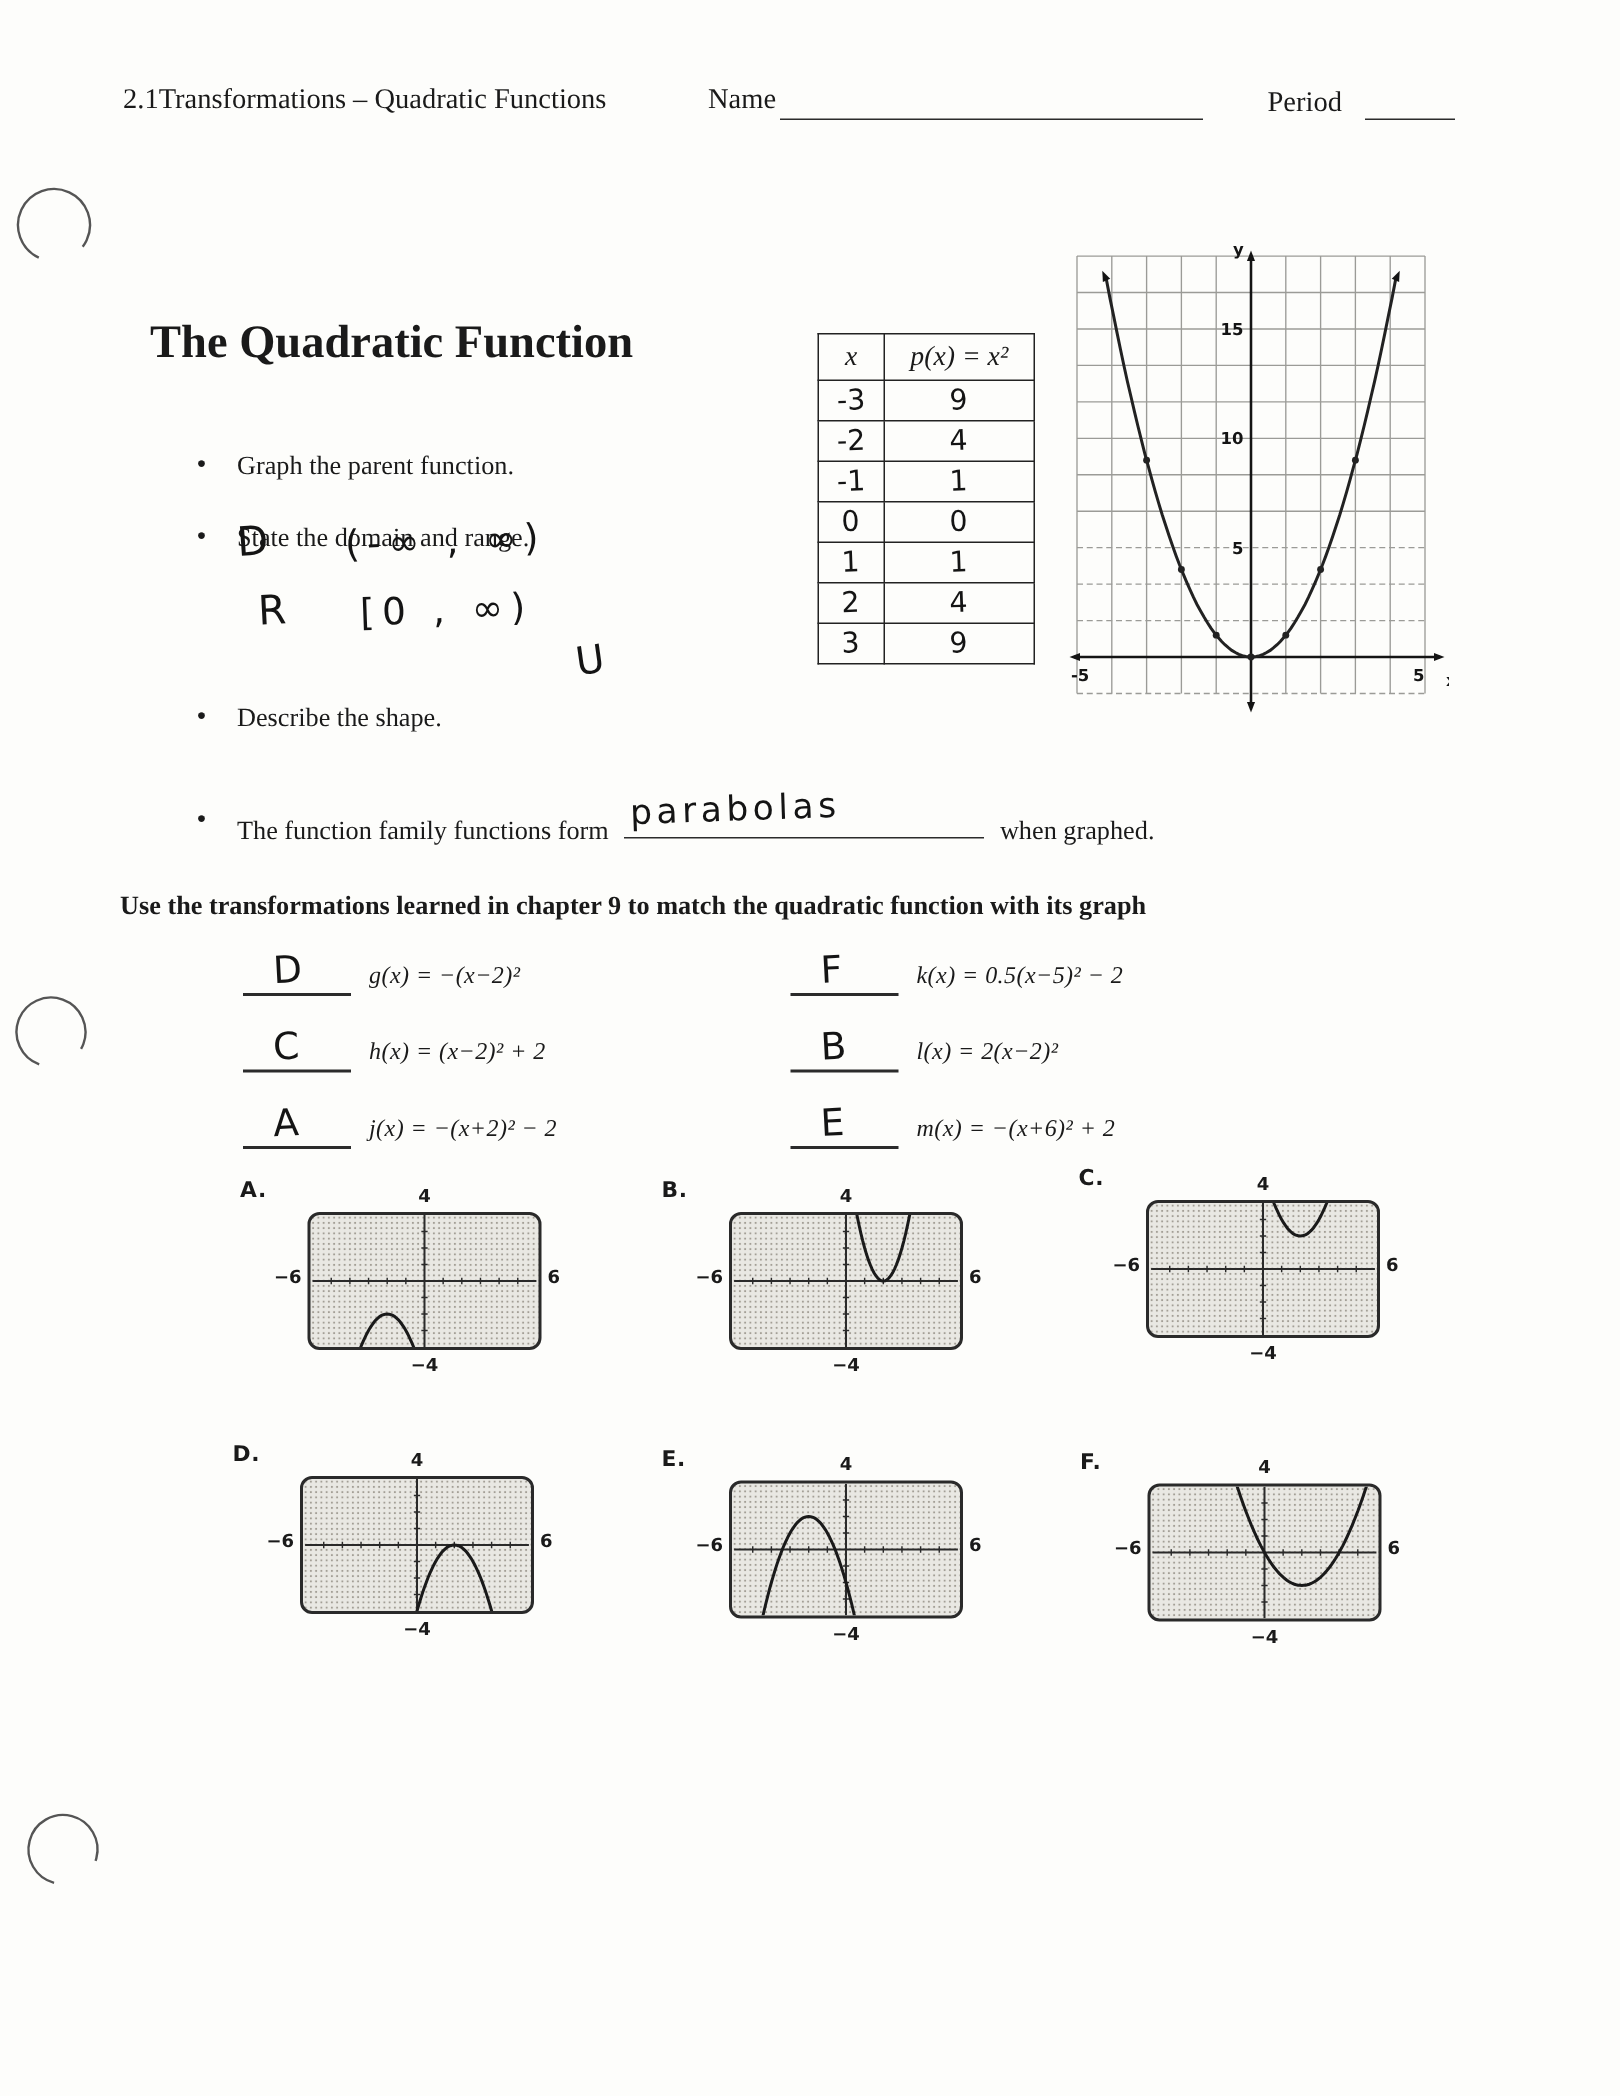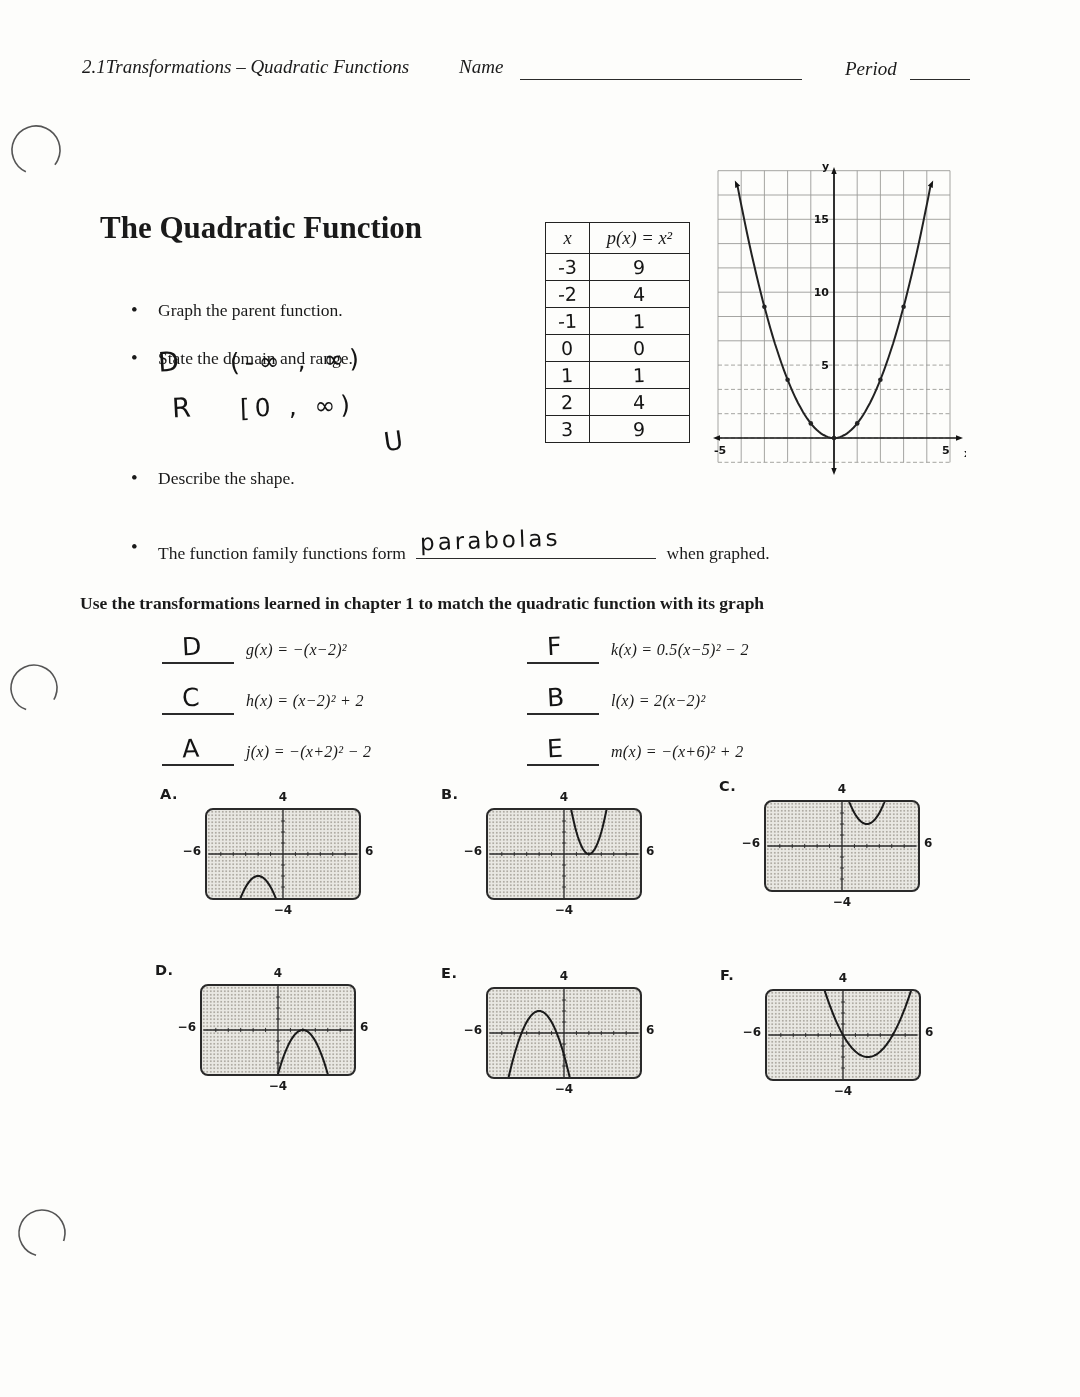--- a/index.html
+++ b/index.html
@@ -6,21 +6,21 @@
   html,body { margin:0; padding:0; background:#9a9a9a; }
   .page {
     position:relative; width:1080px; height:1397px; margin:0 auto;
     background:#fdfdfb; color:#1a1a1a;
     font-family:"Liberation Serif", serif; overflow:hidden;
   }
   .abs { position:absolute; }
   .b { font-weight:bold; }
   .it { font-style:italic; }
   .t17 { font-size:17.5px; }
-  .t19 { font-size:19px;font-style:italic; }
+  .t19 { font-size:19px; }
   .hand { font-family:"DejaVu Sans", sans-serif; color:#141414; }
   .blankline { display:inline-block; border-bottom:1.7px solid #2b2b2b; }
   .bullet { position:relative; }
   .bullet::before { content:"\2022"; position:absolute; left:-27px; top:-1px; font-size:19px; }
   .fnexpr { font-style:italic; font-family:"Liberation Serif", serif; font-size:16px; letter-spacing:0.3px; }
   .ansline { display:inline-block; position:relative; width:72px; height:26px; border-bottom:2px solid #2b2b2b; vertical-align:middle; }
   .ansletter { position:absolute; left:20px; top:-6px; font-size:25px; transform:rotate(-3deg); }
   
   table.wtable { border-collapse:collapse; }
   table.wtable td, table.wtable th {
@@ -58,21 +58,21 @@
     <circle cx="30" cy="30" r="24" fill="none" stroke="#555" stroke-width="1.6" stroke-dasharray="118 33" transform="rotate(-245 30 30)"></circle>
   </svg>
   <svg class="holepunch" style="left:4px;top:658px" width="60" height="60">
     <circle cx="30" cy="30" r="23" fill="none" stroke="#555" stroke-width="1.6" stroke-dasharray="112 33" transform="rotate(-250 30 30)"></circle>
   </svg>
   <svg class="holepunch" style="left:12px;top:1203px" width="60" height="60">
     <circle cx="30" cy="30" r="23" fill="none" stroke="#555" stroke-width="1.6" stroke-dasharray="110 35" transform="rotate(-255 30 30)"></circle>
   </svg>
 
   <div class="abs t19" style="left:82px;top:56px">2.1Transformations – Quadratic Functions</div>
-  <div class="abs t19" style="left:459px;top:56px">Name</div>
+  <div class="abs t19" style="left:472px;top:56px">Name</div>
   <div class="abs blankline" style="left:520px;top:60px;width:282px;height:20px"></div>
   <div class="abs t19" style="left:845px;top:58px">Period</div>
   <div class="abs blankline" style="left:910px;top:62px;width:60px;height:18px"></div>
 
 
   <div class="abs b" style="left:100px;top:210px;font-size:31px">The Quadratic Function</div>
 
 
   <div class="abs t17 bullet" style="left:158px;top:300px">Graph the parent function.</div>
   <div class="abs t17 bullet" style="left:158px;top:327px">State the domain and range.</div>
@@ -173,21 +173,21 @@
       <polygon points="223.15255274130158,20.512499463774198 222.74218806397278,28.003934628787697 217.81781193602723,25.787965371212188" fill="#141414"></polygon>
       <circle cx="54.400000000000006" cy="146.78" r="2.3" fill="#222"></circle>
       <circle cx="77.6" cy="219.68" r="2.3" fill="#222"></circle>
       <circle cx="100.8" cy="263.42" r="2.3" fill="#222"></circle>
       <circle cx="124" cy="278" r="2.3" fill="#222"></circle>
       <circle cx="147.2" cy="263.42" r="2.3" fill="#222"></circle>
       <circle cx="170.4" cy="219.68" r="2.3" fill="#222"></circle>
       <circle cx="193.6" cy="146.78" r="2.3" fill="#222"></circle>
     </svg>
 
-  <div class="abs b t17" style="left:80px;top:593px;width:880px">Use the transformations learned in chapter 1 to match the quadratic function with its graph</div>
+  <div class="abs b t17" style="left:80px;top:593px;width:880px">Use the transformations learned in chapter 9 to match the quadratic function with its graph</div>
 
   <div class="abs" style="left:162px;top:638px">
     <span class="ansline"><span class="hand ansletter">D</span></span>
     <span class="fnexpr" style="padding-left:8px">g(x) = −(x−2)²</span>
   </div>
   <div class="abs" style="left:162px;top:689px">
     <span class="ansline"><span class="hand ansletter">C</span></span>
     <span class="fnexpr" style="padding-left:8px">h(x) = (x−2)² + 2</span>
   </div>
   <div class="abs" style="left:162px;top:740px">

